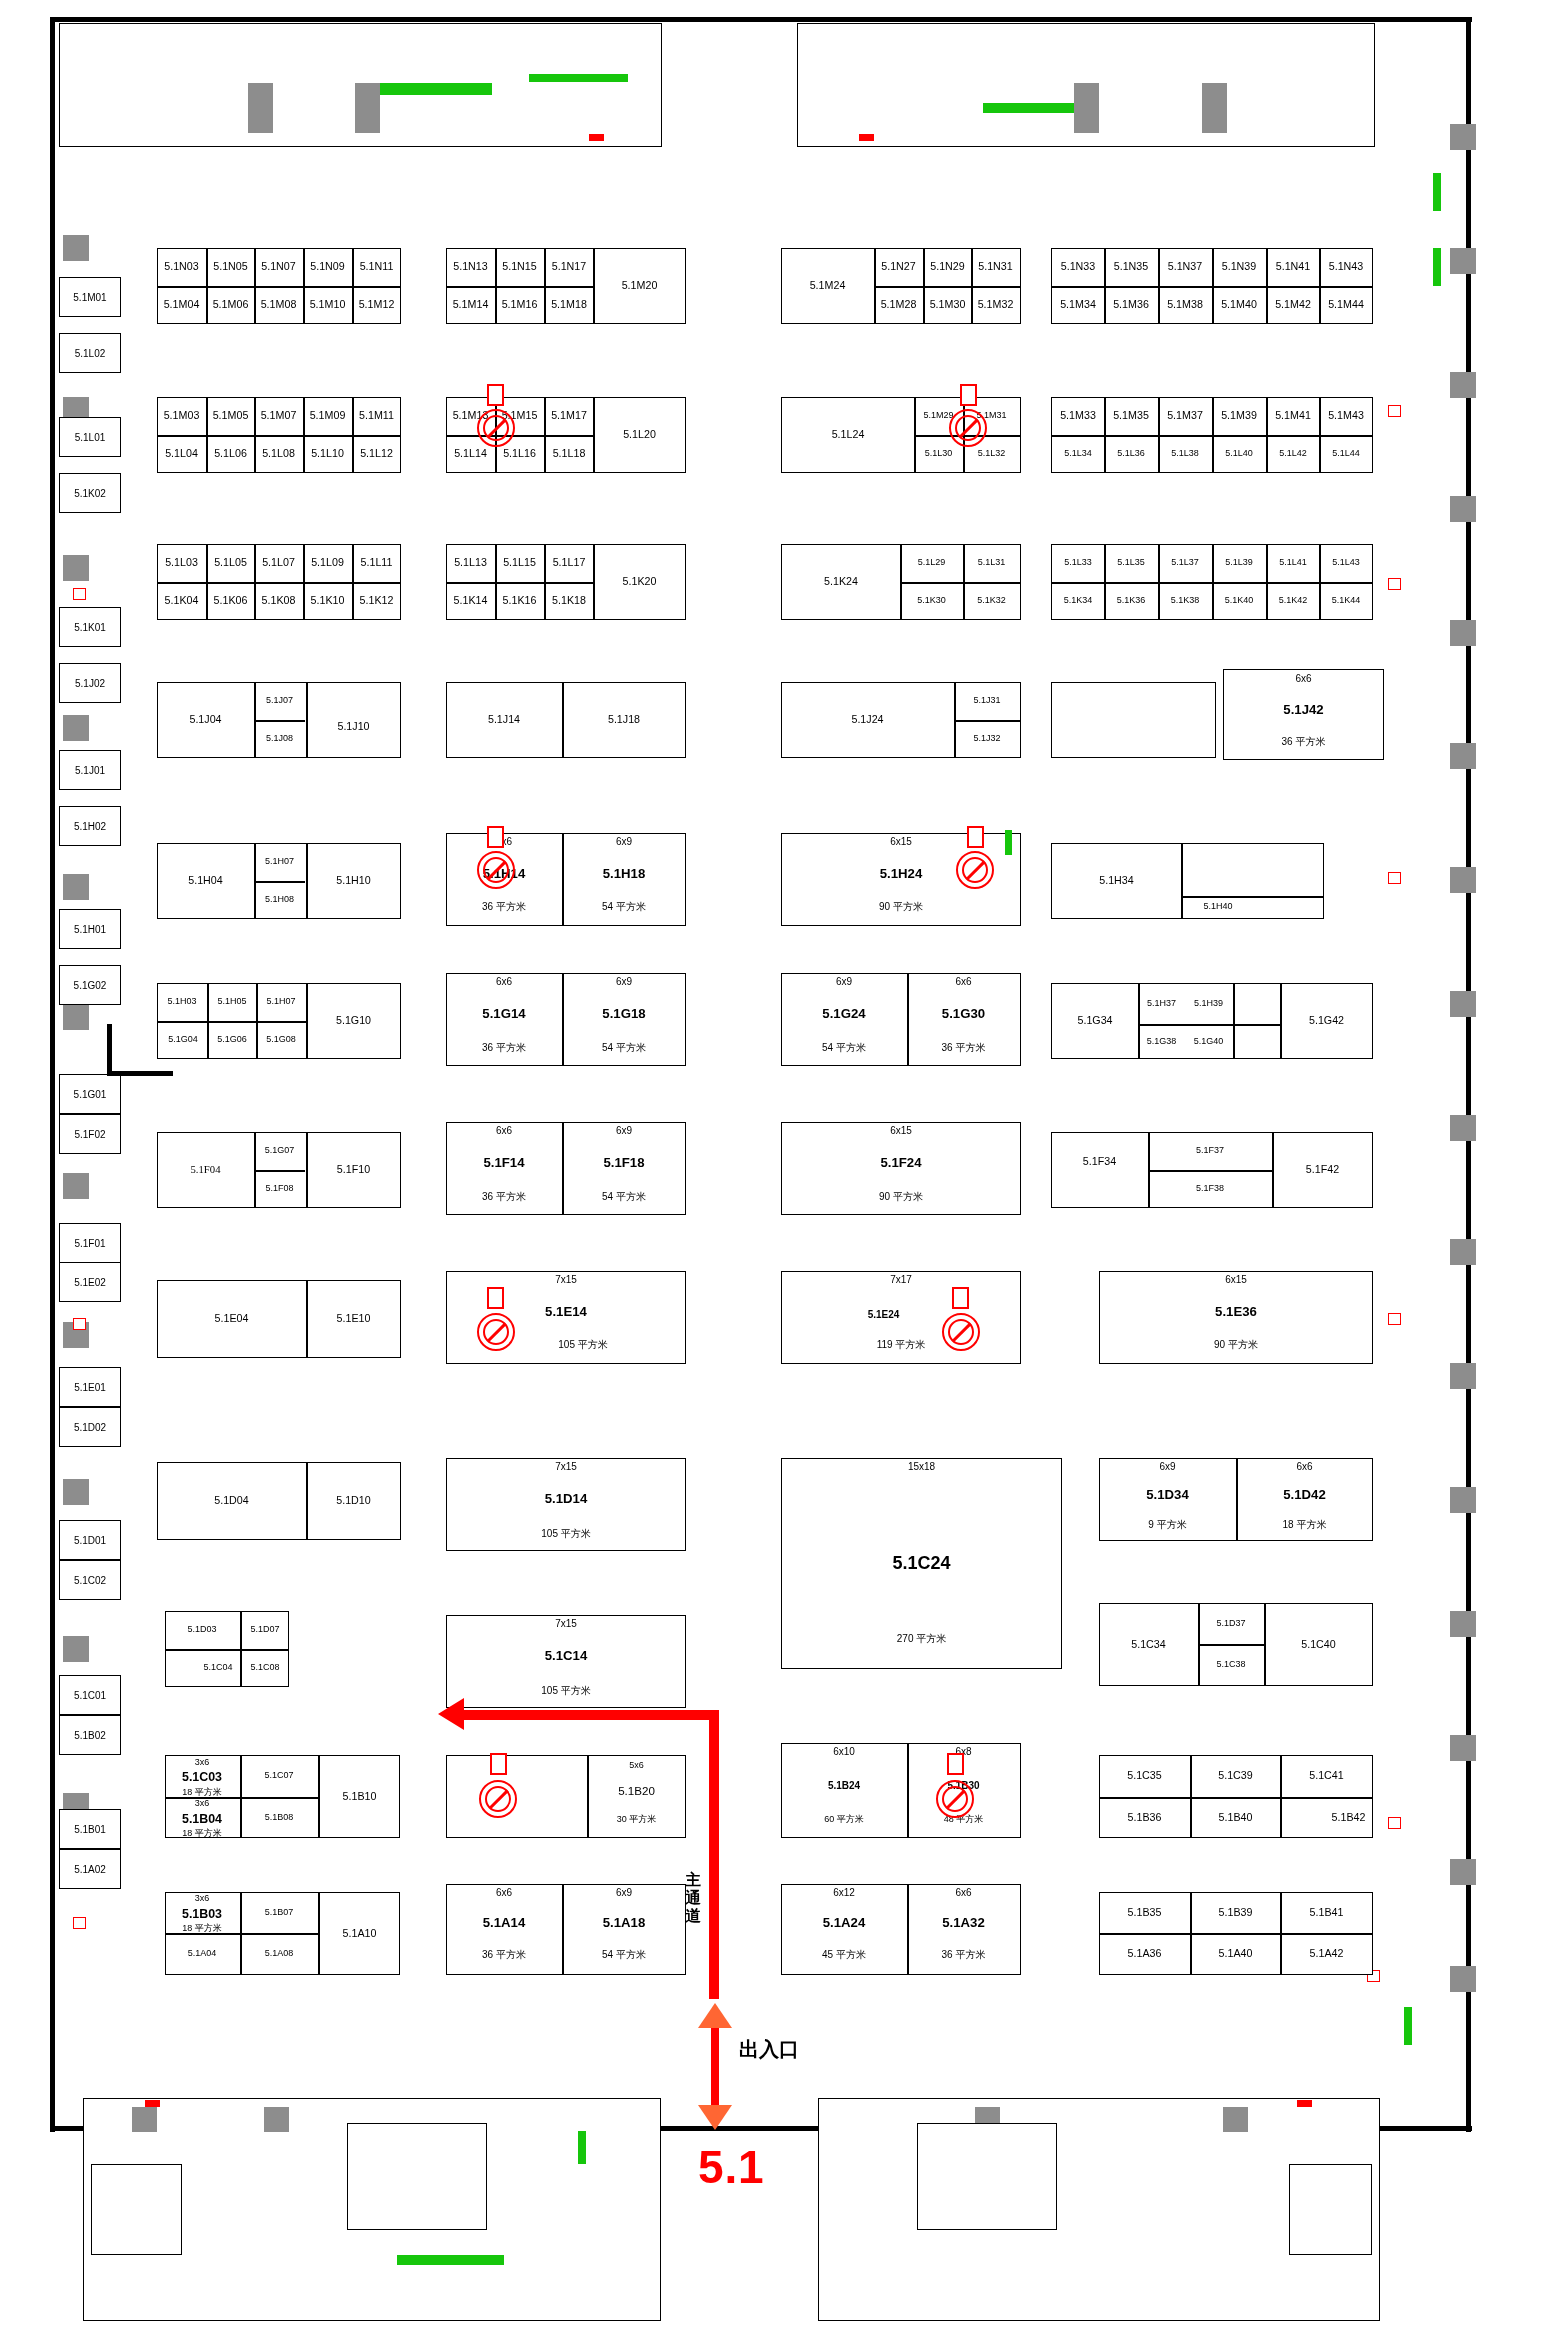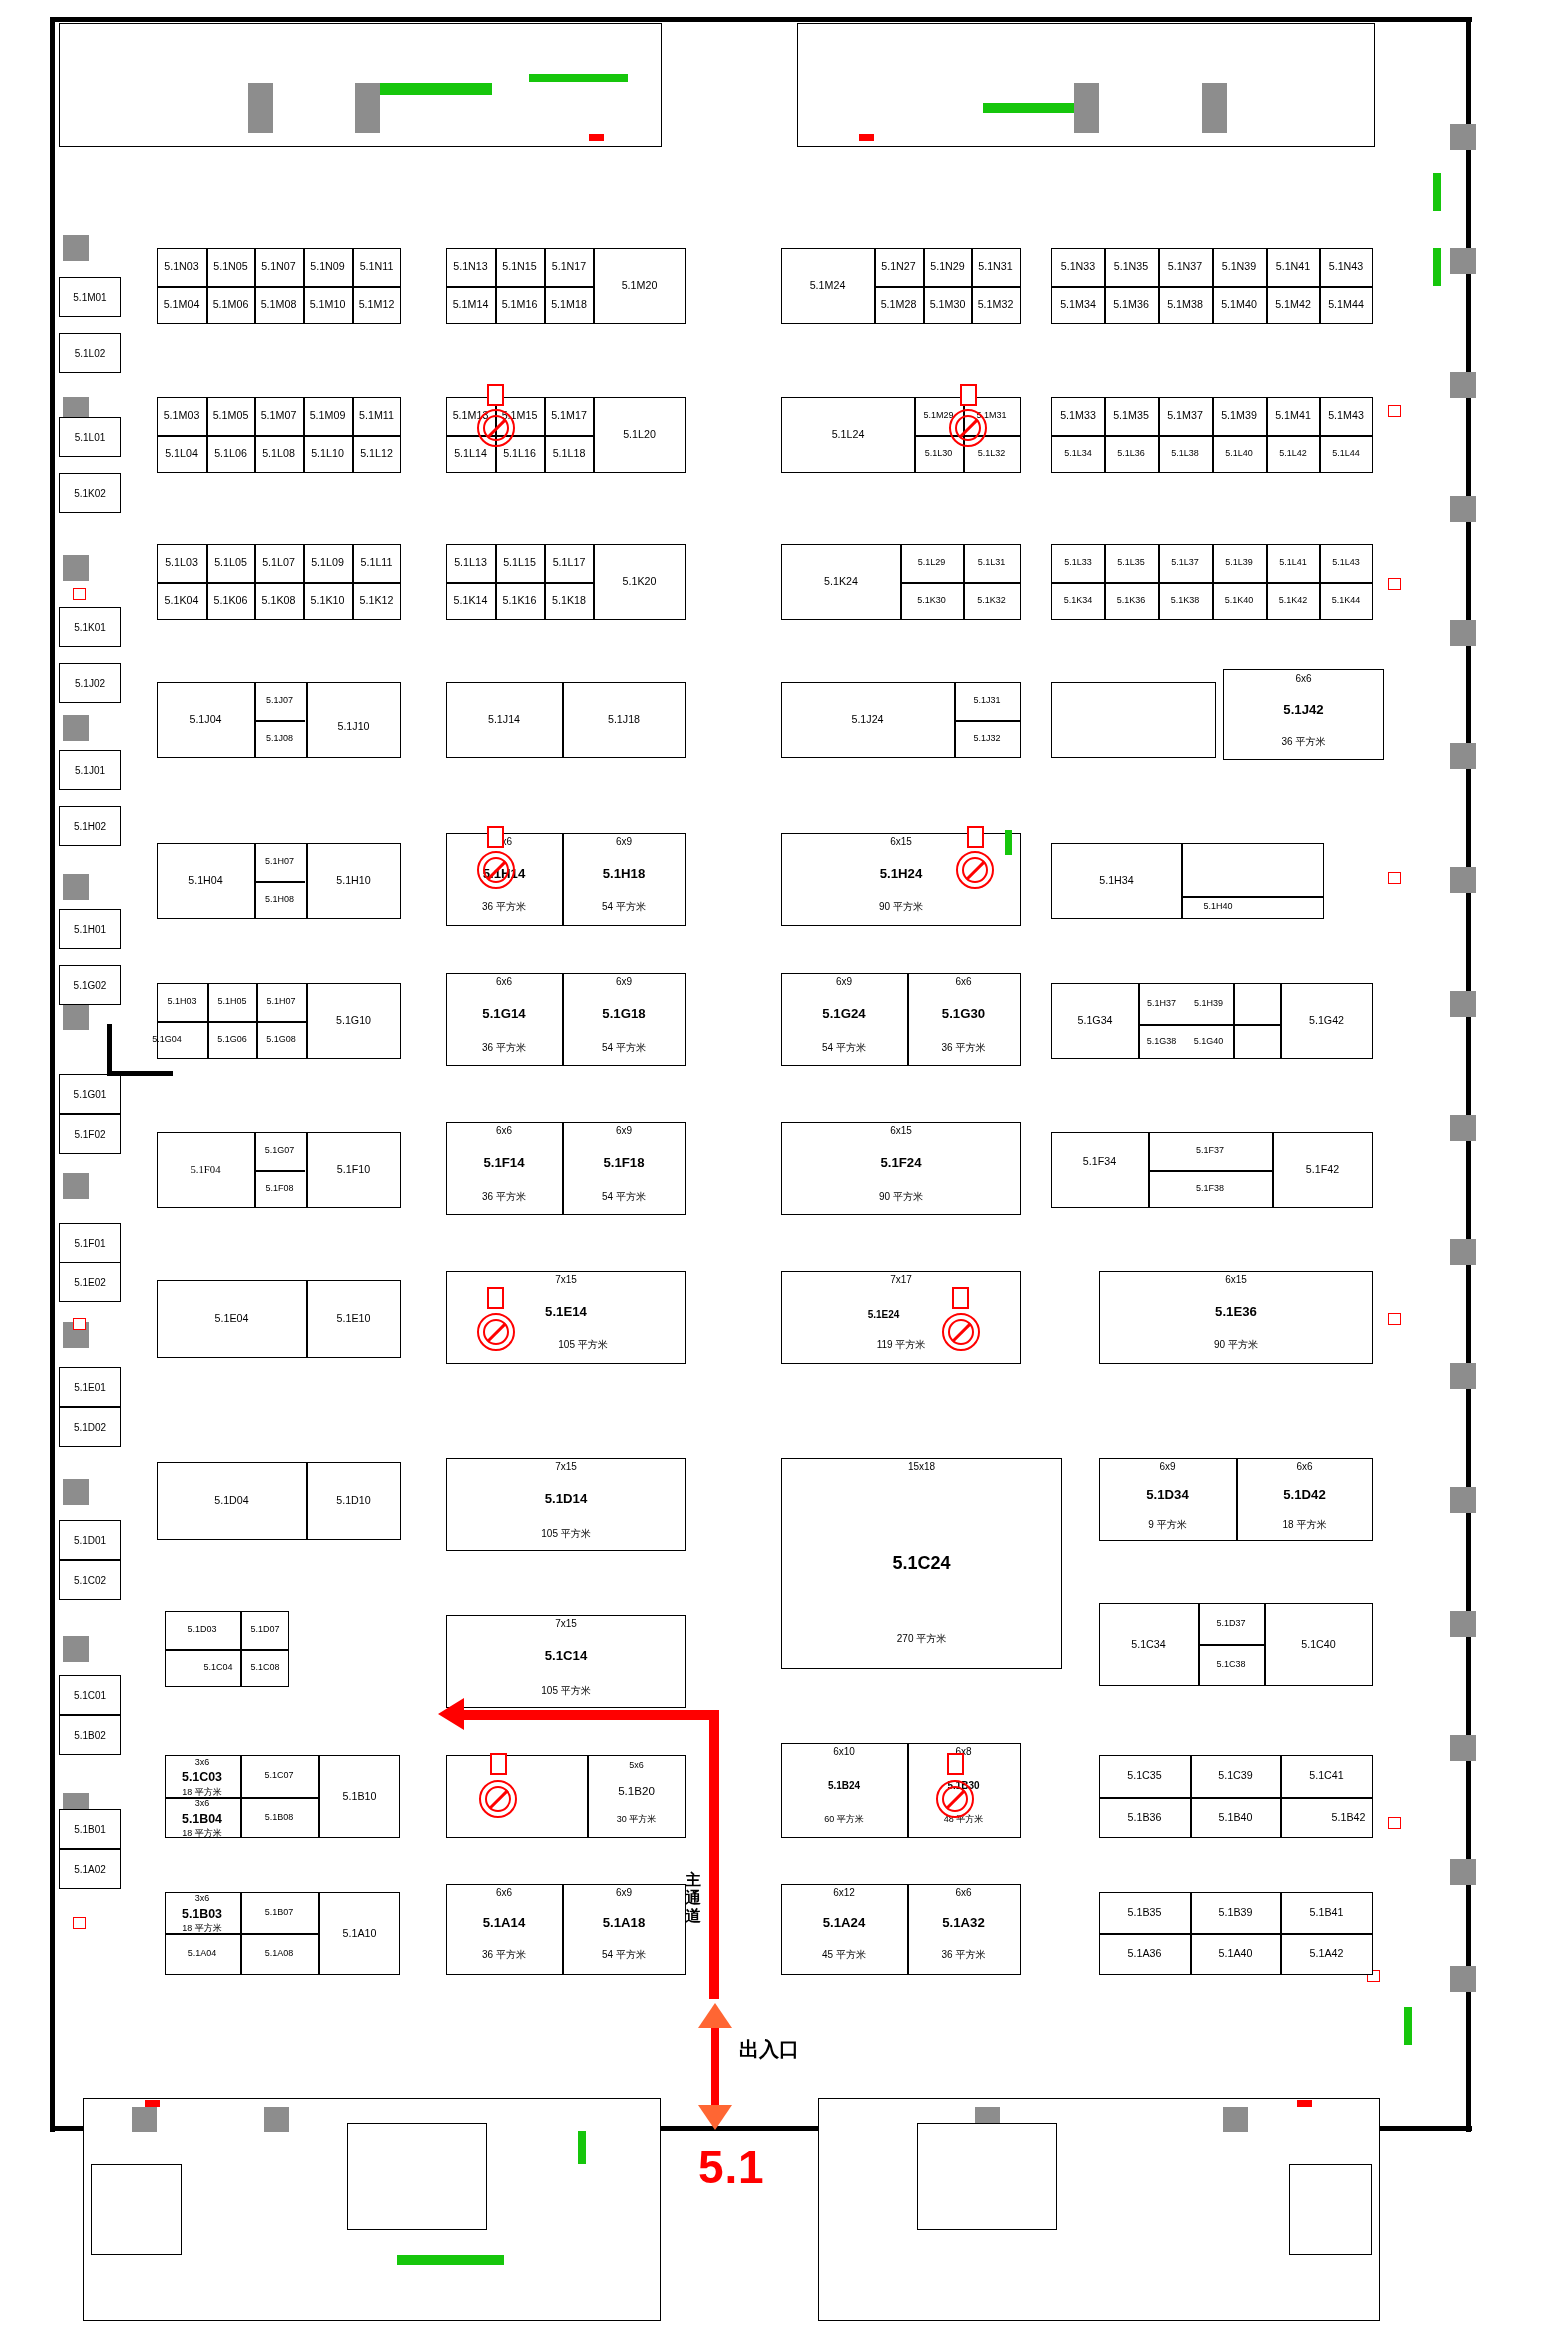--- a/index.html
+++ b/index.html
@@ -439,21 +439,21 @@
   <div class="cell tiny" style="left:1181px;top:896px;width:74px;height:22px;">5.1H40</div>
 
   <div class="blk" style="left:157px;top:983px;width:244px;height:76px;"></div>
   <div class="hline" style="left:157px;top:1021px;width:149px;"></div>
   <div class="vline" style="left:207px;top:983px;height:76px;"></div>
   <div class="vline" style="left:256px;top:983px;height:76px;"></div>
   <div class="vline" style="left:306px;top:983px;height:76px;"></div>
   <div class="cell tiny" style="left:157px;top:983px;width:50px;height:38px;">5.1H03</div>
   <div class="cell tiny" style="left:207px;top:983px;width:50px;height:38px;">5.1H05</div>
   <div class="cell tiny" style="left:256px;top:983px;width:50px;height:38px;">5.1H07</div>
-  <div class="cell tiny" style="left:142px;top:1021px;width:50px;height:38px;">5.1G04</div>
+  <div class="cell tiny" style="left:158px;top:1021px;width:50px;height:38px;">5.1G04</div>
   <div class="cell tiny" style="left:207px;top:1021px;width:50px;height:38px;">5.1G06</div>
   <div class="cell tiny" style="left:256px;top:1021px;width:50px;height:38px;">5.1G08</div>
   <div class="cell" style="left:306px;top:983px;width:95px;height:76px;">5.1G10</div>
 
   <div class="blk" style="left:446px;top:973px;width:240px;height:93px;"></div>
   <div class="vline" style="left:562px;top:973px;height:93px;"></div>
   <div class="lbl sm" style="left:446px;top:976px;width:116px;">6x6</div>
   <div class="lbl med" style="left:446px;top:1006px;width:116px;">5.1G14</div>
   <div class="lbl sm" style="left:446px;top:1041px;width:116px;">36 平方米</div>
   <div class="lbl sm" style="left:562px;top:976px;width:124px;">6x9</div>

